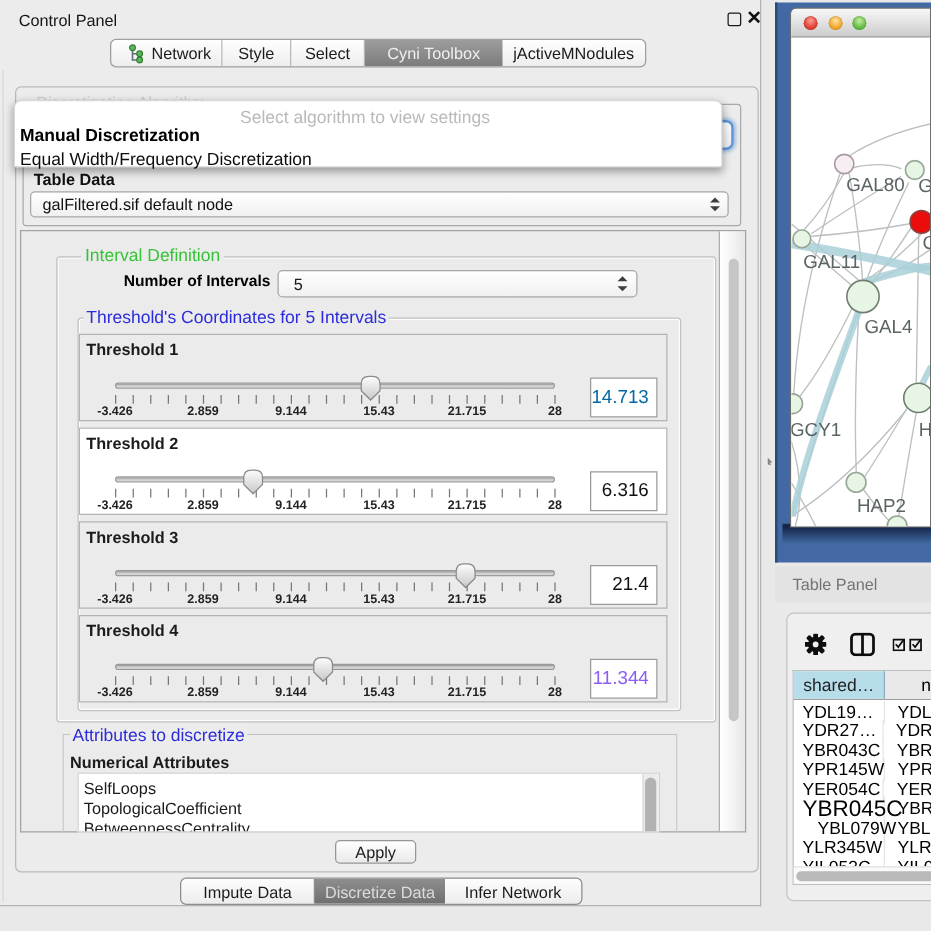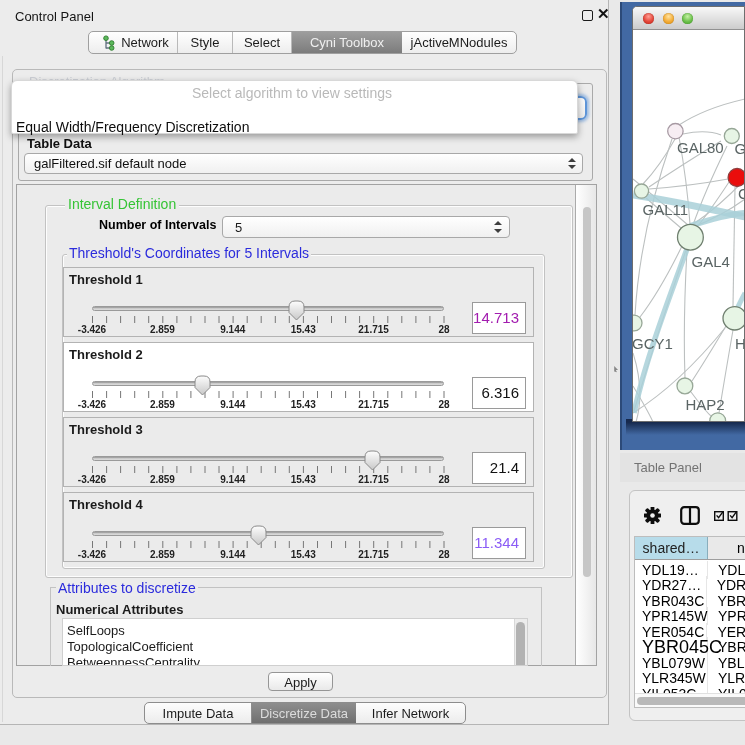--- a/index.html
+++ b/index.html
@@ -51,20 +51,21 @@
 
     <div class="abs" style="left:18px;top:83px;width:575px;height:98px;border:1px solid #a9a9a9;border-radius:3px;"></div>
     <div class="abs t13" style="left:26px;top:74px;color:#cbced4;background:#ececec;padding:0 3px;">Discretization Algorithm</div>
 
     <div class="abs" style="left:558px;top:96px;width:29px;height:24px;background:linear-gradient(#fdfdfd,#ededed);border-radius:6px;border:2.5px solid #5e95d8;box-shadow:0 0 3px 1.5px rgba(94,149,216,0.55);"></div>
 
     <div class="abs t13 bold" style="left:27px;top:136px;color:#101010;">Table Data</div>
 
     <div class="abs" style="left:11px;top:80px;width:567px;height:54px;background:#ffffff;border:1px solid #d8d8d8;border-radius:6px 6px 2px 2px;box-shadow:0 3px 7px rgba(0,0,0,0.35);">
       <div class="abs" style="left:180px;top:4px;color:#b9b9b9;font-size:14px;white-space:nowrap;">Select algorithm to view settings</div>
+      <div class="abs bold" style="left:4px;top:19px;color:#000;font-size:14px;white-space:nowrap;">Manual Discretization</div>
       <div class="abs" style="left:4px;top:38px;color:#0d0d0d;font-size:14px;white-space:nowrap;">Equal Width/Frequency Discretization</div>
     </div>
 
     <div class="abs" style="left:24px;top:153px;width:559px;height:21px;background:linear-gradient(#ffffff,#f0f0f0);border:1px solid #a8a8a8;border-radius:4px;">
       <div class="abs t13" style="left:9px;top:2px;color:#101010;">galFiltered.sif default node</div>
       <div class="abs" style="right:6px;top:4px;width:0;height:0;border-left:4.5px solid transparent;border-right:4.5px solid transparent;border-bottom:4.5px solid #3e3e3e;"></div>
       <div class="abs" style="right:6px;bottom:4px;width:0;height:0;border-left:4.5px solid transparent;border-right:4.5px solid transparent;border-top:4.5px solid #3e3e3e;"></div>
     </div>
 
     <div class="abs" id="scrollpane" style="left:16px;top:184px;width:581px;height:482px;border:1px solid #a2a2a2;background:#ebebeb;overflow:hidden;">
@@ -125,21 +126,21 @@
           <svg class="abs" style="left:224.4px;top:32px;" width="17" height="21" viewBox="0 0 17 21">
     <defs>
               <linearGradient id="thg81.5" x1="0" y1="0" x2="0" y2="1">
                 <stop offset="0" stop-color="#fdfdfd"></stop>
                 <stop offset="1" stop-color="#c8c8c8"></stop>
               </linearGradient>
             </defs>
     <path d="M1,7 Q1,1 7,1 L10,1 Q16,1 16,7 L16,12.5 L8.5,20 L1,12.5 Z" fill="url(#thg81.5)" stroke="#8a8a8a" stroke-width="1"></path>
   </svg>
   <div class="abs" style="left:408px;top:34px;width:54px;height:32px;background:#ffffff;border:1px solid #9a9a9a;text-align:right;">
-    <span style="font-size:15px;color:#a21caf;line-height:30px;margin-right:6px;font-family:'Liberation Sans',sans-serif;">14.713</span>
+    <span style="font-size:15px;color:#0369a1;line-height:30px;margin-right:6px;font-family:'Liberation Sans',sans-serif;">14.713</span>
   </div>
 </div>
 <div class="abs" style="left:46px;top:156.5px;width:471px;height:70px;border:1px solid #b3b3b3;background:#ffffff;">
   <div class="abs t13 bold" style="left:5px;top:4px;">Threshold 2</div>
   <div class="abs" style="left:28px;top:38px;width:352px;height:5px;border-radius:2.5px;background:linear-gradient(#8f8f8f,#c9c9c9 45%,#dedede);border:0.5px solid #9a9a9a;"></div>
   <svg class="abs" style="left:28px;top:47px;" width="353" height="9" viewBox="0 0 353 9">
             <line x1="0.5" y1="1" x2="0.5" y2="8" stroke="#777" stroke-width="1"></line>
             <line x1="14.6" y1="1" x2="14.6" y2="8" stroke="#777" stroke-width="1"></line>
             <line x1="28.6" y1="1" x2="28.6" y2="8" stroke="#777" stroke-width="1"></line>
             <line x1="42.7" y1="1" x2="42.7" y2="8" stroke="#777" stroke-width="1"></line>
@@ -447,21 +448,21 @@
           </div>
           <div style="display:flex;height:15.5px;align-items:center;">
             <div style="width:73px;border-right:1px solid #e6e6e6;"><span style="font-size:14px;margin-left:7px;white-space:nowrap;">YER054C</span></div>
             <div style="flex:1;"><span style="font-size:14px;margin-left:10px;white-space:nowrap;">YER0</span></div>
           </div>
           <div style="display:flex;height:15.5px;align-items:center;">
             <div style="width:73px;border-right:1px solid #e6e6e6;"><span style="font-size:18px;margin-left:7px;white-space:nowrap;">YBR045C</span></div>
             <div style="flex:1;"><span style="font-size:14px;margin-left:10px;white-space:nowrap;">YBR0</span></div>
           </div>
           <div style="display:flex;height:15.5px;align-items:center;">
-            <div style="width:73px;border-right:1px solid #e6e6e6;"><span style="font-size:14px;margin-left:7px;white-space:nowrap;">YBL079W</span></div>
+            <div style="width:73px;border-right:1px solid #e6e6e6;padding-left:12px;"><span style="font-size:14px;margin-left:7px;white-space:nowrap;">YBL079W</span></div>
             <div style="flex:1;"><span style="font-size:14px;margin-left:10px;white-space:nowrap;">YBL0</span></div>
           </div>
           <div style="display:flex;height:15.5px;align-items:center;">
             <div style="width:73px;border-right:1px solid #e6e6e6;"><span style="font-size:14px;margin-left:7px;white-space:nowrap;">YLR345W</span></div>
             <div style="flex:1;"><span style="font-size:14px;margin-left:10px;white-space:nowrap;">YLR3</span></div>
           </div>
           <div style="display:flex;height:15.5px;align-items:center;">
             <div style="width:73px;border-right:1px solid #e6e6e6;"><span style="font-size:14px;margin-left:7px;white-space:nowrap;">YIL053C</span></div>
             <div style="flex:1;"><span style="font-size:14px;margin-left:10px;white-space:nowrap;">YIL0</span></div>
           </div>

